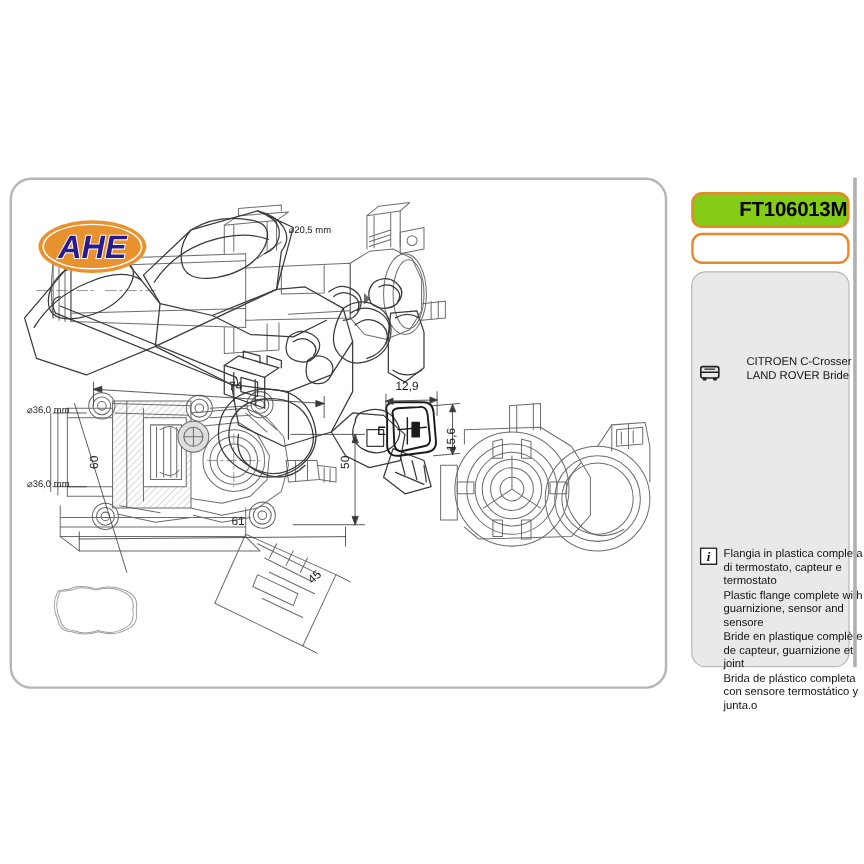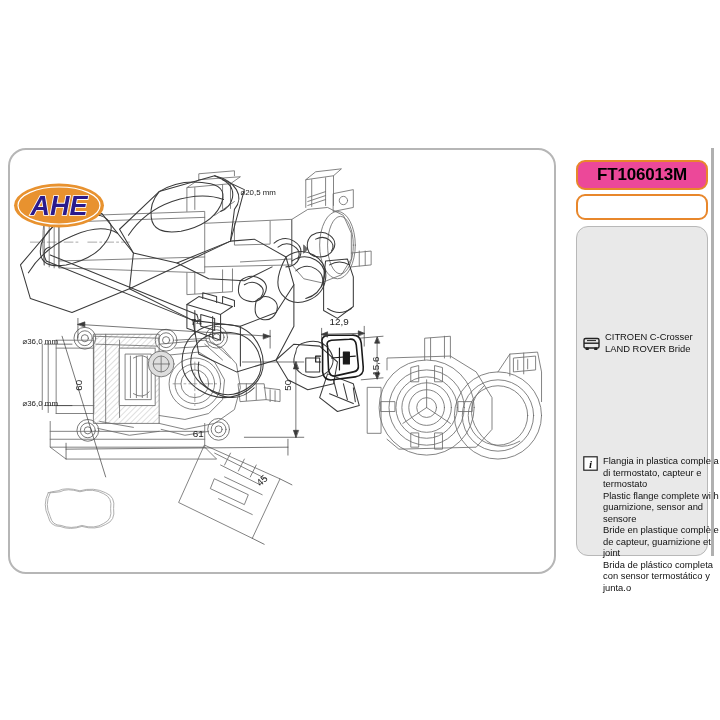--- a/index.html
+++ b/index.html
@@ -21,38 +21,38 @@
     border:2px solid #b6b6b6;
     border-radius:18px;
     box-sizing:border-box;
     overflow:hidden;
   }
   .drawing-svg{position:absolute;left:0;top:0;width:100%;height:100%;}
 
   
   .logo{
     position:absolute;
-    left:3px; top:32px;
+    left:21px; top:32px;
     width:92px; height:47px;
   }
 
   
   .right-col{
     position:absolute;
     left:568px; top:148px;
     width:146px; height:426px;
   }
   .code-box{
     position:absolute;left:8px;top:12px;
     width:132px;height:30px;
     border:2.5px solid #e8872b;
     border-radius:9px;
-    background:#ec4899;
+    background:#84cc16;
     box-sizing:border-box;
-    display:flex;align-items:center;justify-content:center;
+    display:flex;align-items:center;justify-content:flex-end;
   }
   .code-box .code-text{
     font-size:17px;font-weight:bold;color:#000;letter-spacing:-0.2px;
   }
   .code-box2{
     position:absolute;left:8px;top:46px;
     width:132px;height:26px;
     border:2.5px solid #e8872b;
     border-radius:9px;
     background:#ffffff;
@@ -62,21 +62,21 @@
     position:absolute;left:8px;top:78px;
     width:132px;height:330px;
     background:#e9e9e9;
     border:1.5px solid #b8b8b8;
     border-radius:12px;
     box-sizing:border-box;
   }
   .veh-row{
     position:absolute;left:6px;top:68px;
     width:124px;
-    display:flex;align-items:center;gap:5px;margin-top:36px;
+    display:flex;align-items:flex-end;gap:22px;
   }
   .veh-icon{flex:0 0 auto;width:17px;height:15px;margin-top:2px;}
   .veh-lines{font-size:9.4px;line-height:11.6px;color:#111;}
   .veh-line{white-space:nowrap;}
 
   .desc-row{
     position:absolute;left:6px;top:228px;
     width:126px;
     display:flex;align-items:flex-start;gap:5px;
   }
@@ -431,21 +431,21 @@
           <div class="desc-line">Flangia in plastica completa</div>
           <div class="desc-line">di termostato, capteur e</div>
           <div class="desc-line">termostato</div>
           <div class="desc-line">Plastic flange complete with</div>
           <div class="desc-line">guarnizione, sensor and</div>
           <div class="desc-line">sensore</div>
           <div class="desc-line">Bride en plastique complète</div>
           <div class="desc-line">de capteur, guarnizione et</div>
           <div class="desc-line">joint</div>
           <div class="desc-line">Brida de plástico completa</div>
-          <div class="desc-line">con sensor termostático y</div>
+          <div class="desc-line">con sensore termostático y</div>
           <div class="desc-line">junta.o</div>
         </div>
       </div>
 
     </div>
 
     <div class="v-rule"></div>
   </div>
 
 </div>

